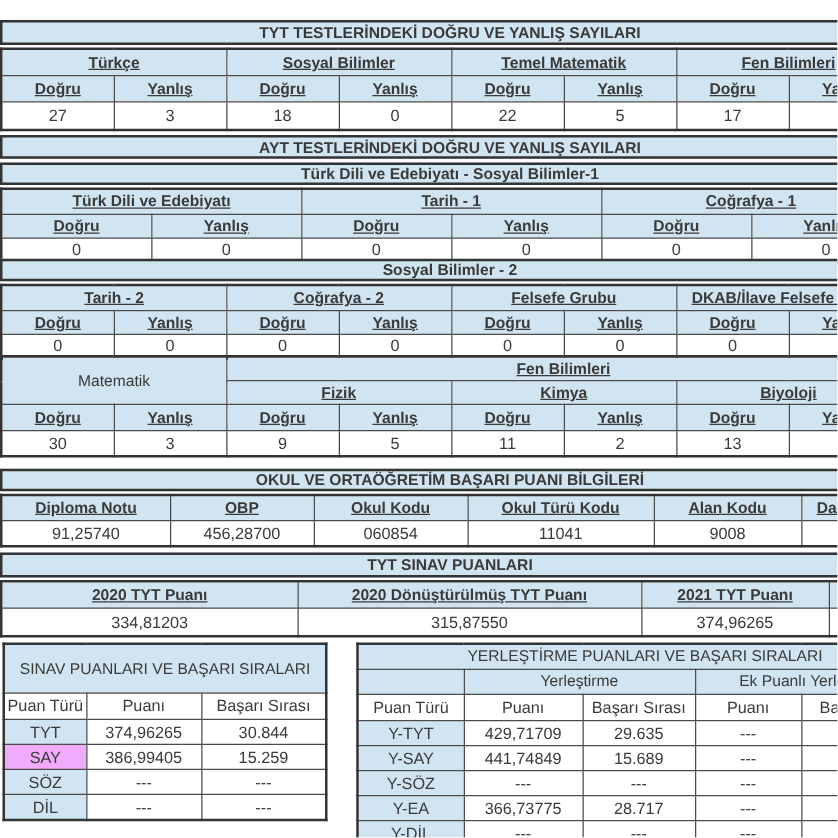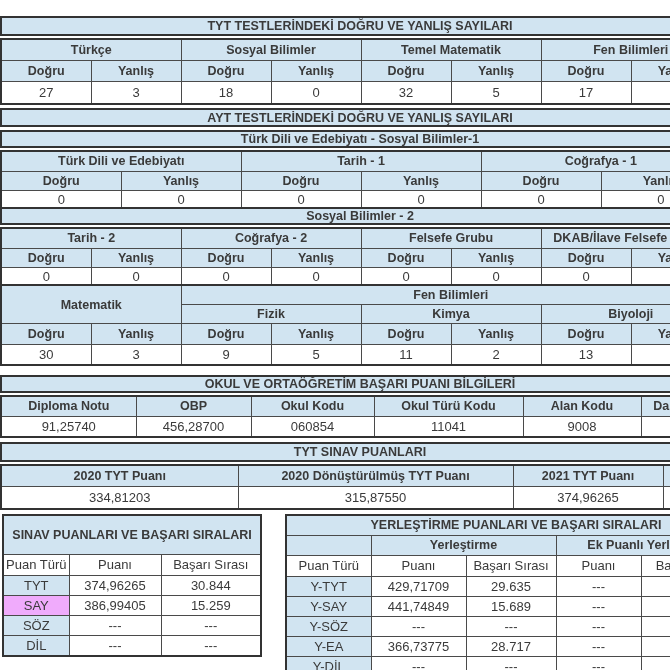--- a/index.html
+++ b/index.html
@@ -4,23 +4,23 @@
 <style>
   html,body{margin:0;padding:0;background:#fff;}
   #screen{position:relative;width:670px;height:670px;overflow:hidden;background:#ffffff;
           font-family:"Liberation Sans",sans-serif;color:#3a3a3a;}
   .bar{position:absolute;background:#d1e4f1;border:2px solid #333;box-sizing:border-box;
        font-weight:bold;font-size:12.5px;text-align:center;color:#3a3a3a;
        display:flex;align-items:center;justify-content:center;white-space:nowrap;overflow:hidden;}
   table.grid{position:absolute;border-collapse:collapse;table-layout:fixed;border:2px solid #333;}
   .grid td{border:1px solid #4a4a4a;text-align:center;padding:0;overflow:hidden;white-space:nowrap;
            font-size:12.5px;color:#3a3a3a;background:#fff;}
-  .grid td.h{background:#d1e4f1;font-weight:bold;}
+  .grid td.h{background:#d1e4f1;font-weight:bold;text-decoration:underline;}
   .grid td.v{font-weight:normal;font-size:13px;}
-  .grid td.t{background:#d1e4f1;font-weight:bold;font-size:12.5px;}
+  .grid td.t{background:#d1e4f1;font-weight:normal;font-size:12.5px;}
   .muted{color:#979797;}
   .r18 td{height:18px;line-height:18px;}
   .r19 td{height:19px;line-height:19px;}
   .r20 td{height:20px;line-height:20px;}
   .r21 td{height:21px;line-height:21px;}
   .r38 td{height:38px;line-height:38px;margin-left:40px;}
 </style>
 </head>
 <body>
 
@@ -53,21 +53,21 @@
       <td class="h">Doğru</td>
       <td class="h">Yanlış</td>
       <td class="h">Doğru</td>
       <td class="h">Yanlış</td>
     </tr>
     <tr class="r21">
       <td class="v">27</td>
       <td class="v">3</td>
       <td class="v">18</td>
       <td class="v">0</td>
-      <td class="v">32</td>
+      <td class="v">22</td>
       <td class="v">5</td>
       <td class="v">17</td>
       <td class="v"></td>
     </tr>
   </tbody>
     </table>
 
   <div class="bar" style="left:0;top:108px;width:720px;height:19px;">AYT TESTLERİNDEKİ DOĞRU VE YANLIŞ SAYILARI</div>
 
   <div class="bar" style="left:0;top:130px;width:720px;height:18px;">Türk Dili ve Edebiyatı - Sosyal Bilimler-1</div>

